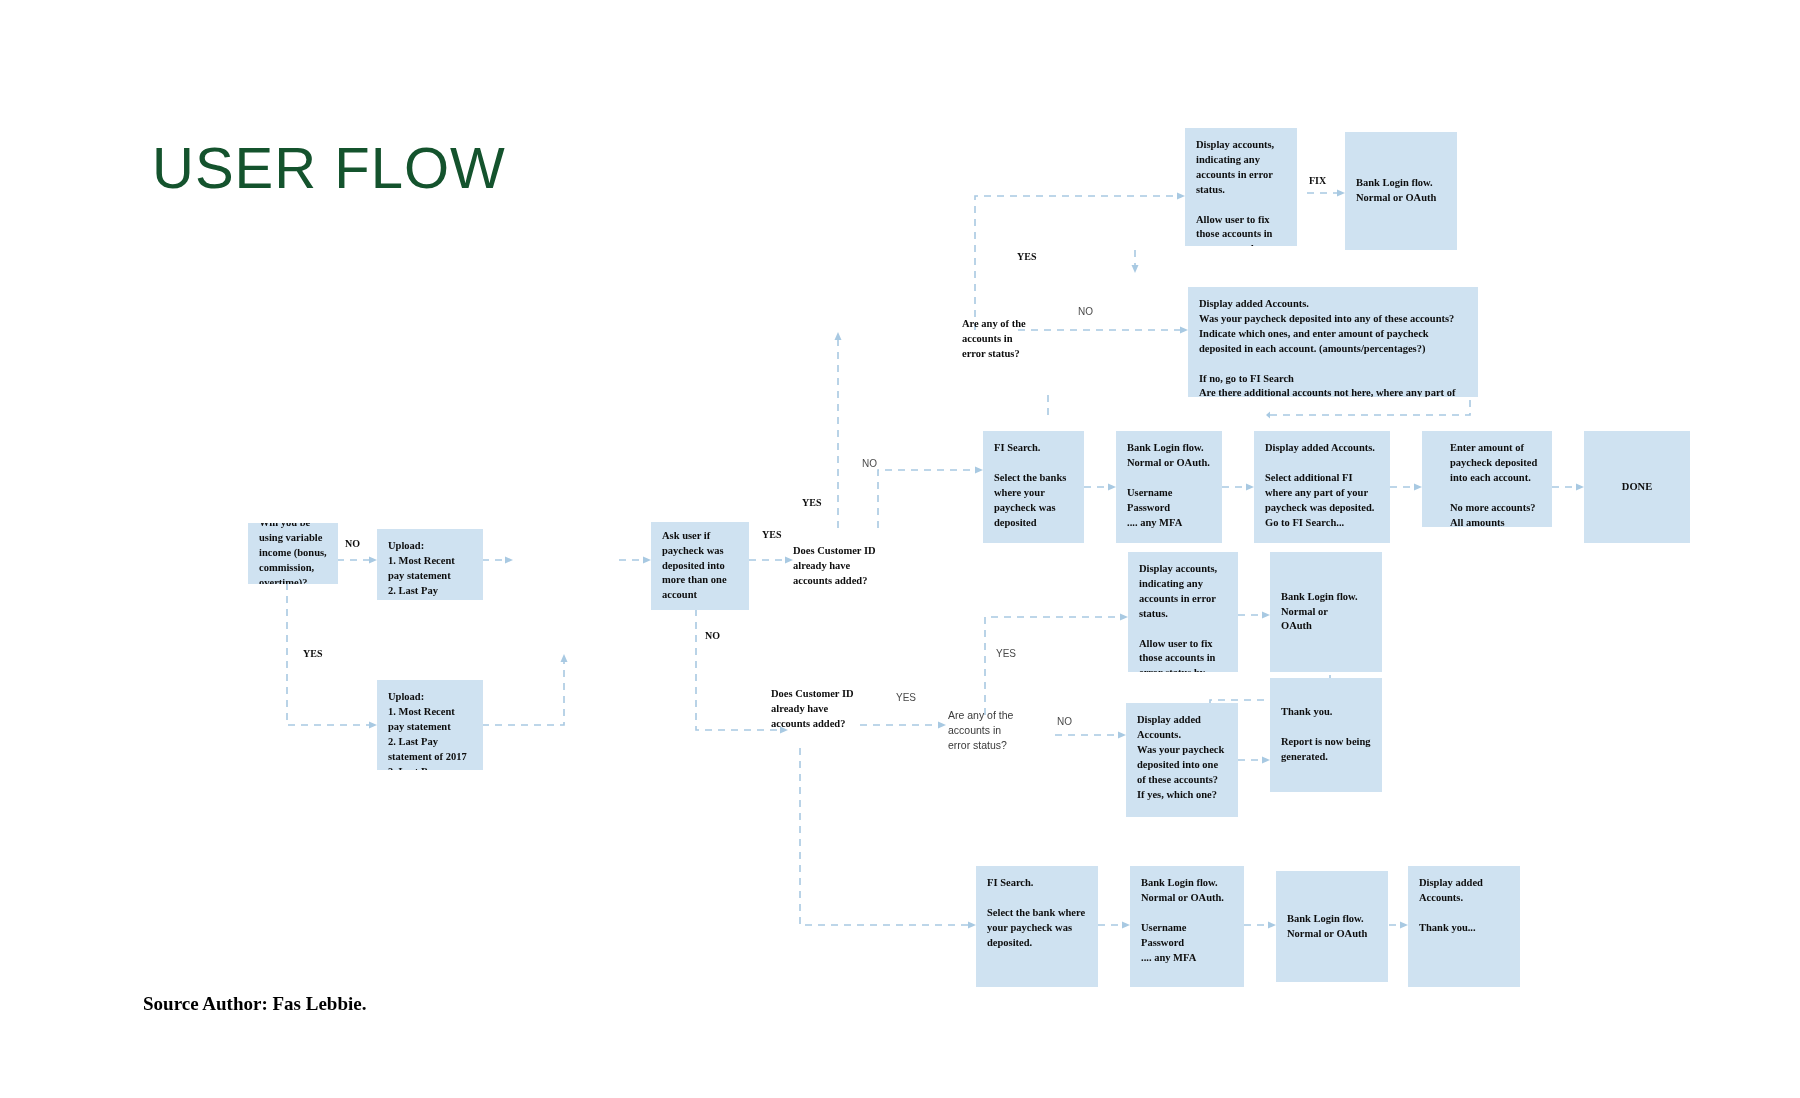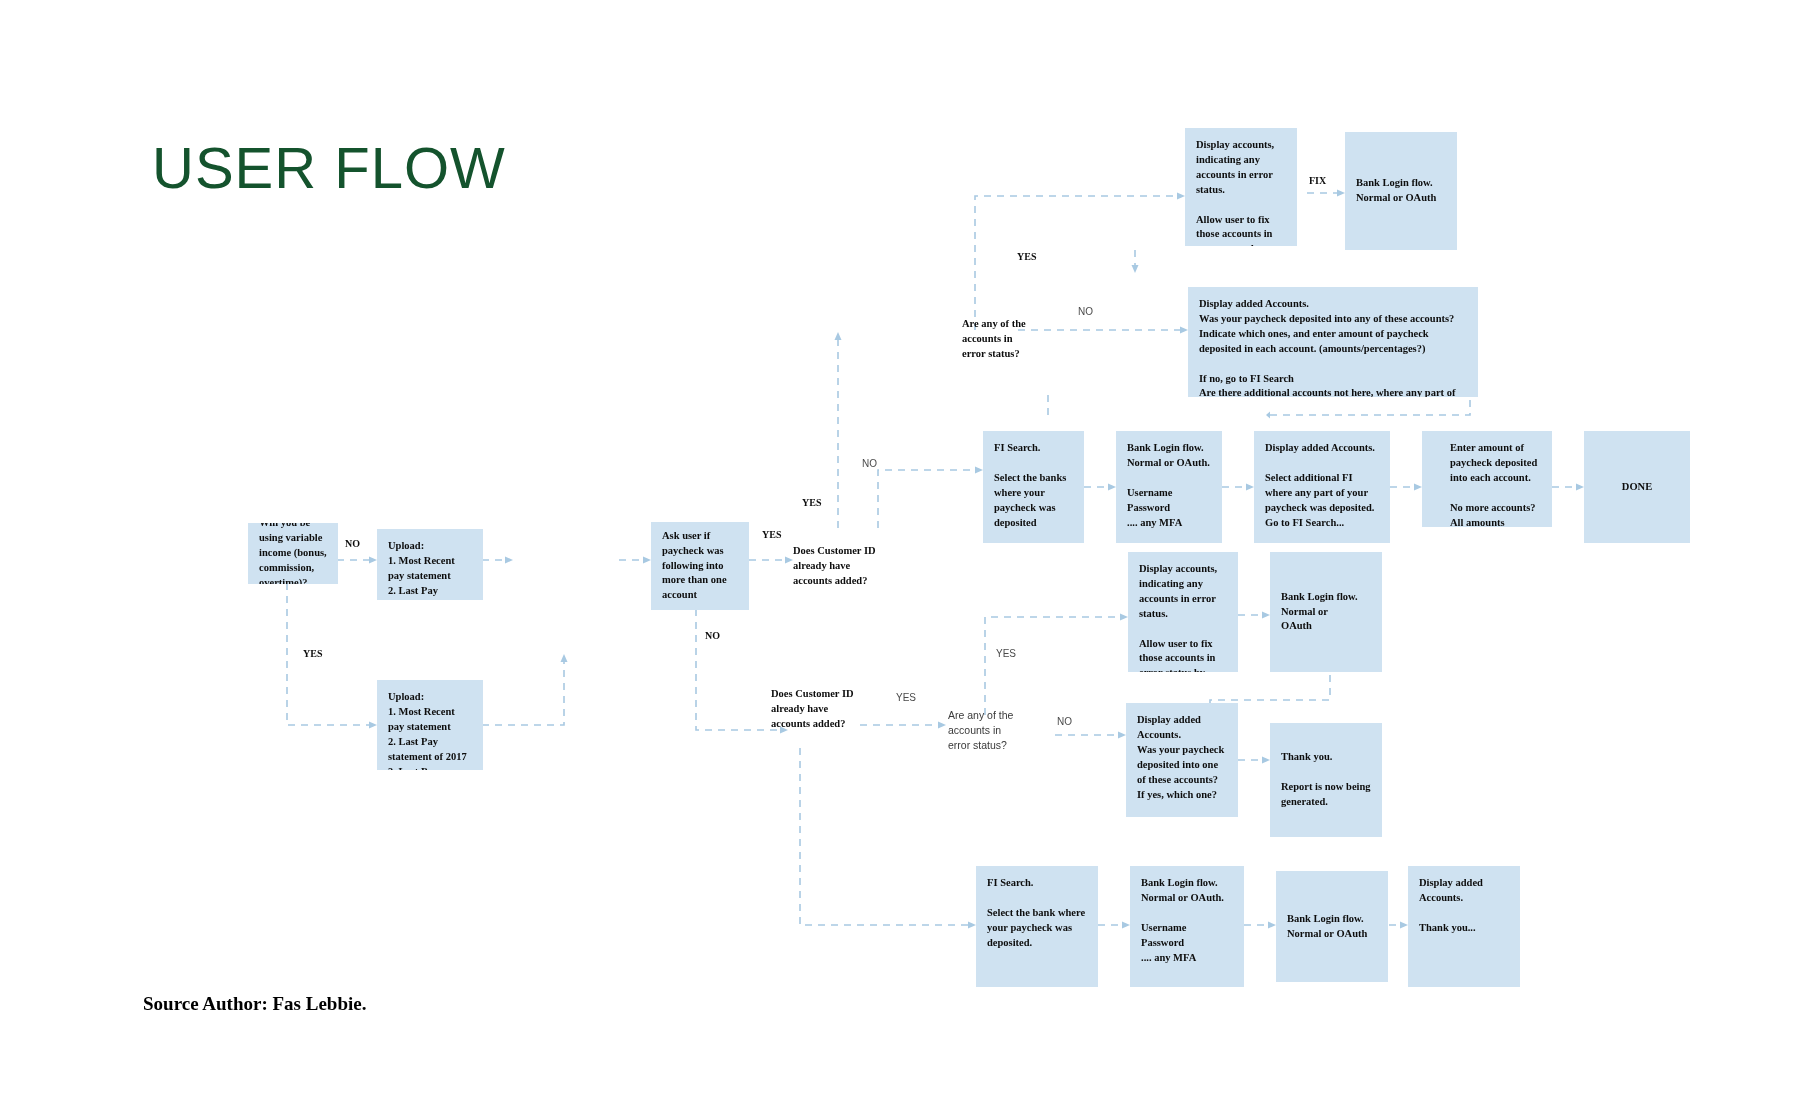--- a/index.html
+++ b/index.html
@@ -201,21 +201,21 @@
   <div class="node" style="left:377px; top:529px; width:106px; height:71px;">Upload:
 1. Most Recent pay statement
 2. Last Pay statement of 2017</div>
 
   <div class="node" style="left:377px; top:680px; width:106px; height:90px;">Upload:
 1. Most Recent pay statement
 2. Last Pay statement of 2017
 3. Last Pay statement of 2016</div>
 
 
-  <div class="node center" style="left:651px; top:522px; width:98px; height:88px;">Ask user if paycheck was following into more than one account</div>
+  <div class="node center" style="left:651px; top:522px; width:98px; height:88px;">Ask user if paycheck was deposited into more than one account</div>
 
   <div class="floatlabel" style="left:793px; top:543px; width:84px;">Does Customer ID already have accounts added?</div>
 
   <div class="floatlabel" style="left:771px; top:686px; width:84px;">Does Customer ID already have accounts added?</div>
 
   <div class="floatlabel" style="left:962px; top:316px; width:76px;">Are any of the accounts in error status?</div>
 
   <div class="floatlabel sans" style="left:948px; top:708px; width:76px;">Are any of the accounts in error status?</div>
 
   <div class="edgelabel" style="left:345px; top:538px;">NO</div>
@@ -275,21 +275,21 @@
   <div class="node center" style="left:1270px; top:552px; width:112px; height:120px;">Bank Login flow.
 Normal or
 OAuth</div>
 
   <div class="node" style="left:1126px; top:703px; width:112px; height:114px;">Display added Accounts.
 Was your paycheck deposited into one of these accounts?
 If yes, which one?
 
 If no, go to FI Search</div>
 
-  <div class="node center" style="left:1270px; top:723px; width:112px; height:114px;">Thank you.
+  <div class="node center" style="left:1270px; top:678px; width:112px; height:114px;">Thank you.
 
 Report is now being generated.</div>
 
   <div class="node" style="left:976px; top:866px; width:122px; height:121px;">FI Search.
 
 Select the bank where your paycheck was deposited.</div>
 
   <div class="node" style="left:1130px; top:866px; width:114px; height:121px;">Bank Login flow.
 Normal or OAuth.
 

